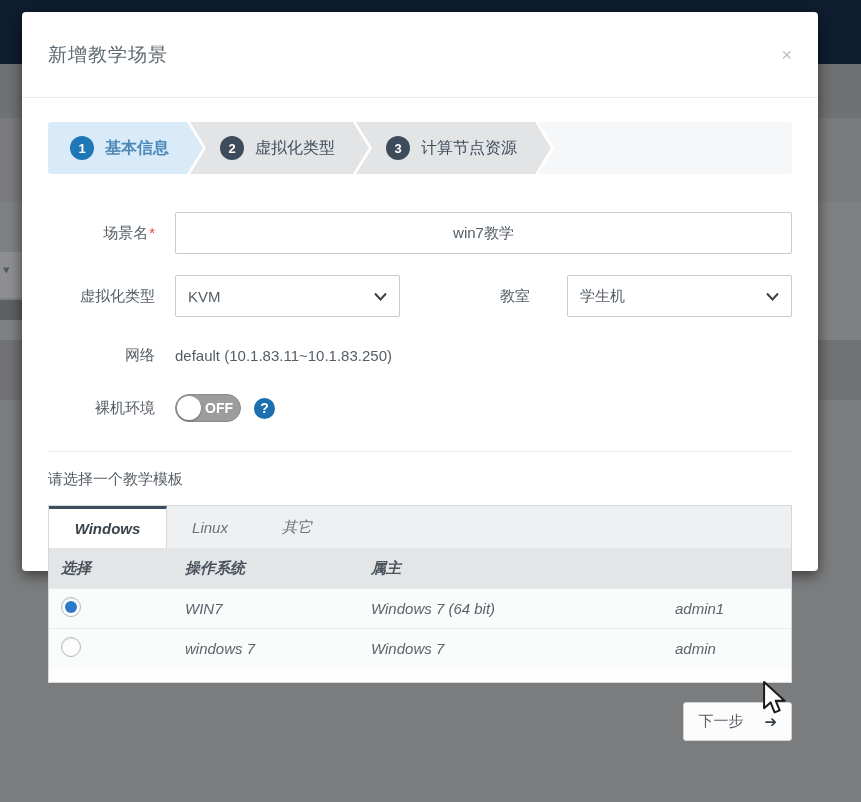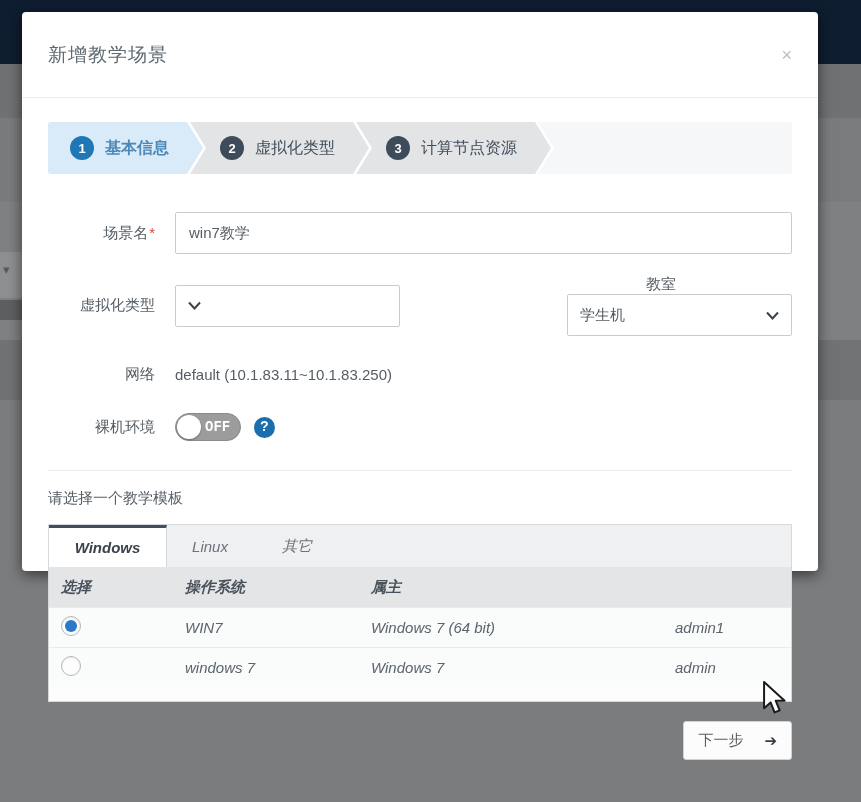--- a/index.html
+++ b/index.html
@@ -43,31 +43,31 @@
   .step-rest { flex:1; margin-left:-13px; background:var(--step-rest-bg,#f6f7f8); border-radius:0 3px 3px 0;
       clip-path:polygon(0 0,100% 0,100% 100%,0 100%,16px 50%); }
 
   
   .form { margin-top:38px; font-size:15px; color:var(--label,#555d64); }
   .frow { display:flex; align-items:center; }
   .flabel { width:107px; text-align:right; flex:none; }
   .req { color:var(--required,#e0443a); margin-left:1px; }
   .gap { width:20px; flex:none; }
   .text-input { flex:1; height:42px; border:1px solid var(--input-border,#c9ccce); border-radius:2px;
-                font-family:inherit; font-size:15px; color:var(--input-text,#555d64); padding:0 13px; outline:none; }
+                font-family:inherit; font-size:15px; color:var(--input-text,#555d64); padding:0 13px; outline:none;text-align:center; }
   .row2 { margin-top:21px; }
   .select { height:42px; width:225px; border:1px solid var(--input-border,#c9ccce); border-radius:2px;
             background:#fff; display:flex; align-items:center; padding:0 12px; cursor:pointer; }
   .select-value { flex:1; color:var(--input-text,#555d64); }
   .select svg { flex:none; }
-  .classroom-group { margin-left:auto; display:flex; align-items:center;flex-direction:column; }
+  .classroom-group { margin-left:auto; display:flex; align-items:center; }
   .classroom-group .flabel2 { margin-right:37px; }
   .row3 { margin-top:20px; height:36px; }
   .static-value { color:var(--input-text,#555d64); }
-  .row4 { margin-top:18px; height:34px;font-family:Liberation Mono, monospace; }
+  .row4 { margin-top:18px; height:34px; }
   .toggle { width:66px; height:28px; border-radius:14px; background:var(--toggle-bg,#9c9c9c);
             border:1px solid #8b8b8b; display:flex; align-items:center; cursor:pointer; }
   .knob { width:24px; height:24px; border-radius:50%; background:#fff; margin-left:1px; flex:none;
           box-shadow:0 1px 2px rgba(0,0,0,.3); }
   .toggle-text { color:#fff; font-size:14px; font-weight:bold; margin-left:4px; }
   .help { width:21px; height:21px; border-radius:50%; background:var(--help-bg,#1b6fae); color:#fff;
           font-size:14px; font-weight:bold; display:flex; align-items:center; justify-content:center;
           margin-left:13px; cursor:pointer; }
 
   .hr { margin-top:26px; border-top:1px solid var(--divider,#ececec); }
@@ -143,20 +143,21 @@
         <div class="frow row1">
           <div class="flabel"><span>场景名</span><span class="req">*</span></div>
           <div class="gap"></div>
           <input class="text-input" type="text" value="win7教学" style="">
         </div>
 
         <div class="frow row2">
           <div class="flabel">虚拟化类型</div>
           <div class="gap"></div>
           <div class="select">
+            <span class="select-value">KVM</span>
             <svg width="13" height="9" viewBox="0 0 13 9">
                 <polyline points="1,1.5 6.5,7.5 12,1.5" fill="none" stroke="#3a434b" stroke-width="2"></polyline>
               </svg>
           </div>
           <div class="classroom-group">
             <div class="flabel2">教室</div>
             <div class="select">
               <span class="select-value">学生机</span>
               <svg width="13" height="9" viewBox="0 0 13 9">
                   <polyline points="1,1.5 6.5,7.5 12,1.5" fill="none" stroke="#3a434b" stroke-width="2"></polyline>

